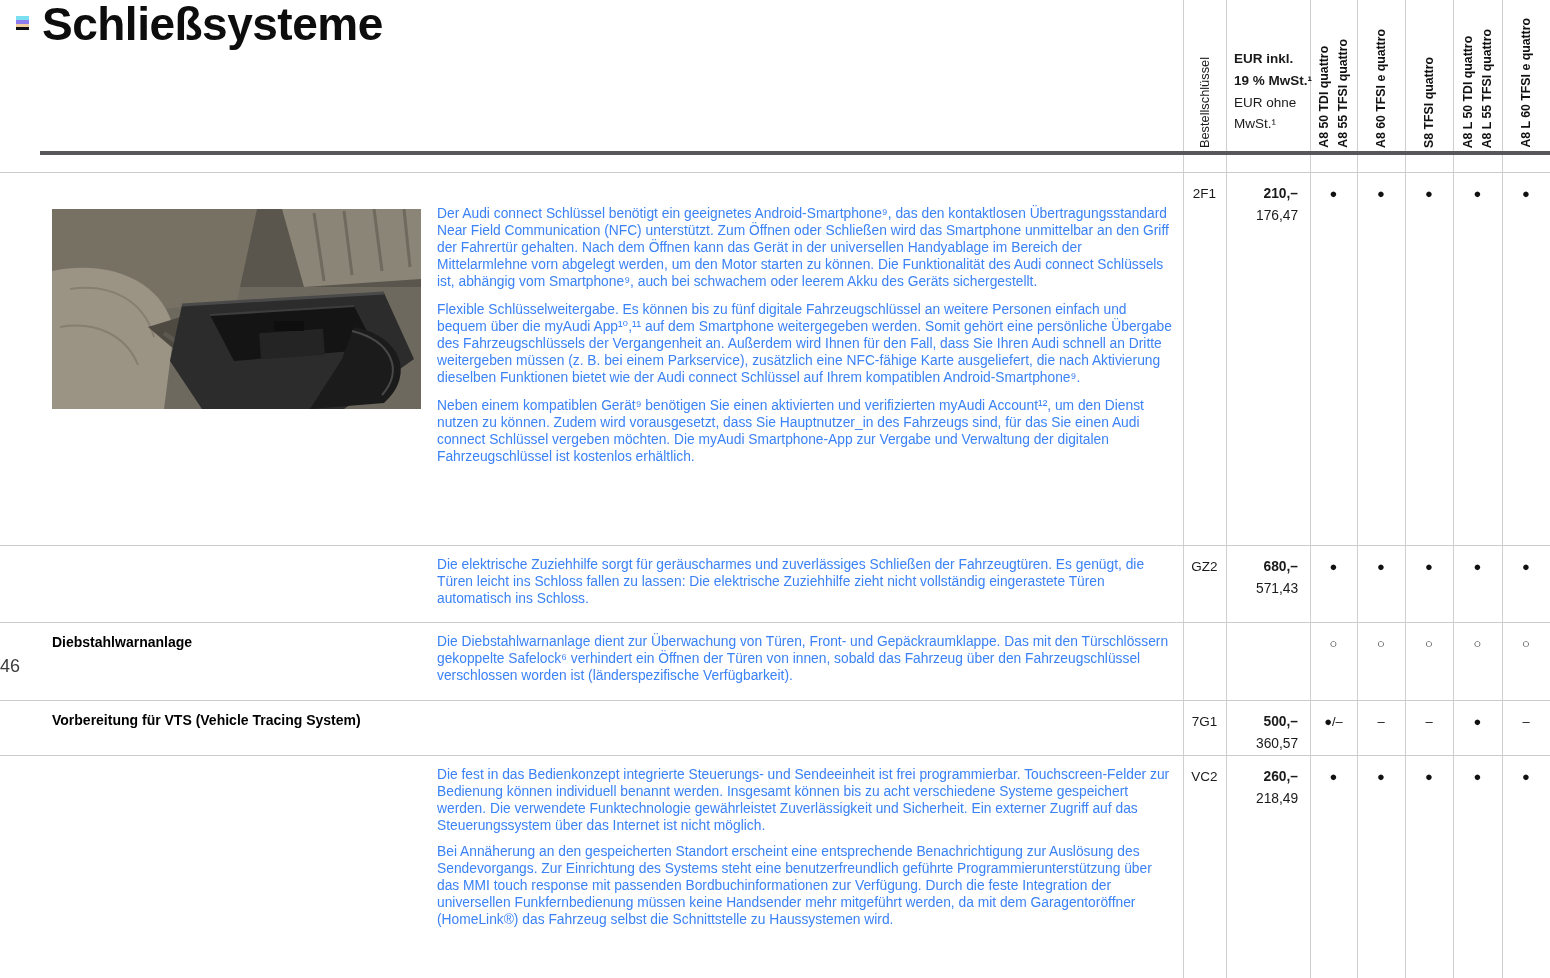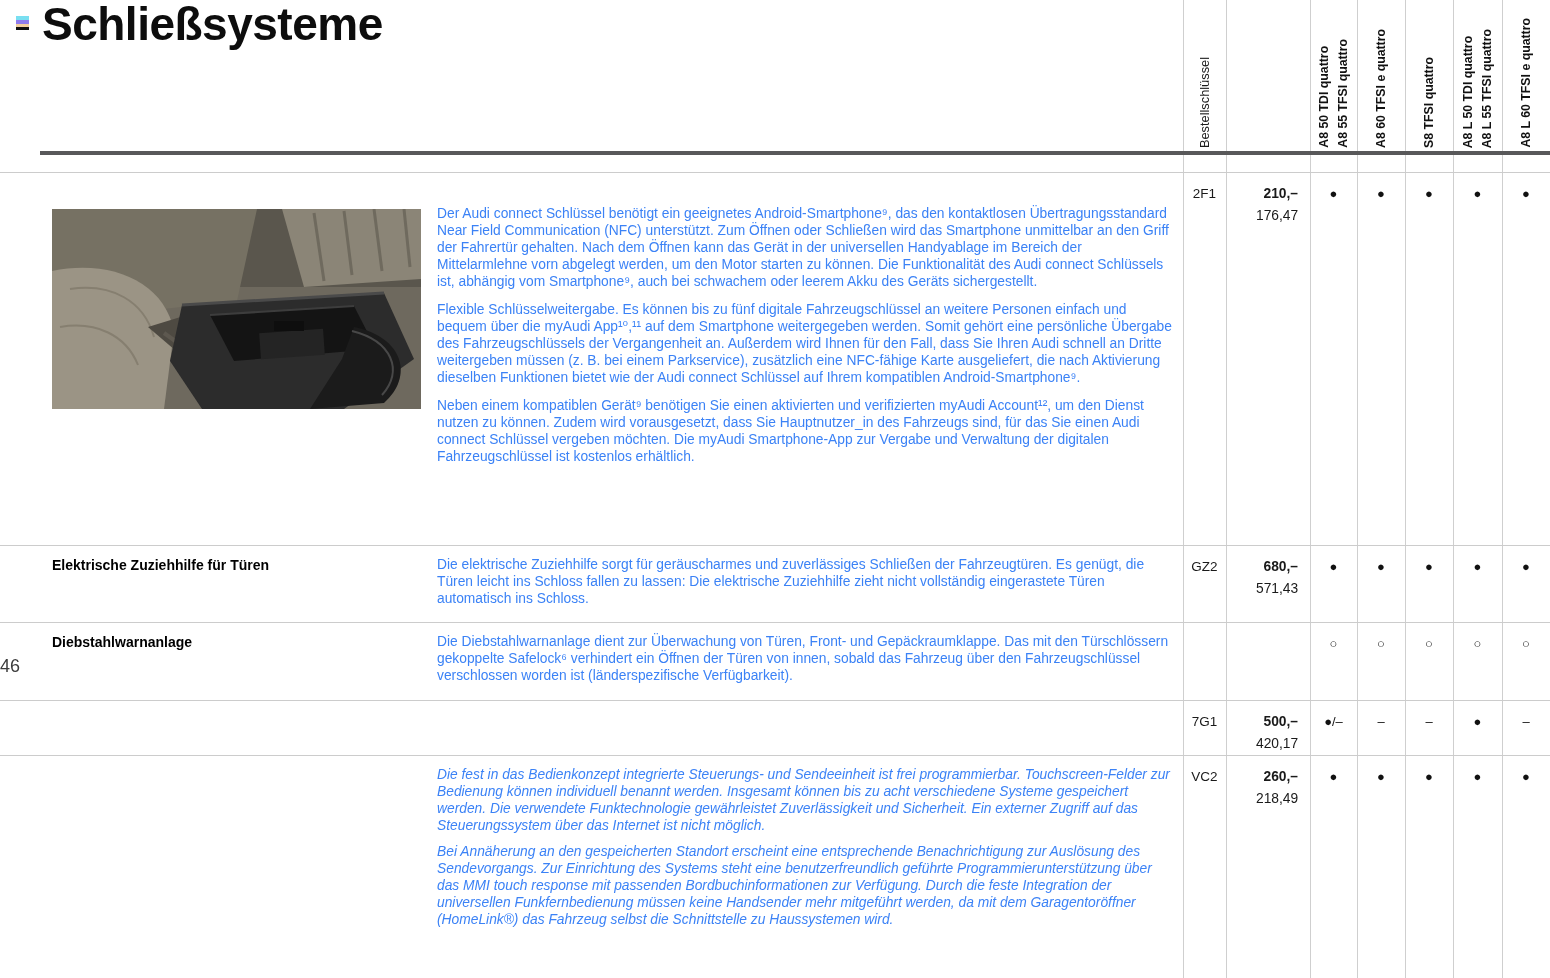--- a/index.html
+++ b/index.html
@@ -63,21 +63,21 @@
   .r3 { top:700px; height:55px; }
   .r4 { top:755px; height:223px; }
 
   .rtitle {
     position:absolute; left:52px; top:10px; width:370px;
     font-size:14px; font-weight:700; color:#000; line-height:19px;
   }
   .desc { position:absolute; left:437px; top:10px; width:738px; }
   .desc p { font-size:13.8px; line-height:17px; color:#3b82f6; margin-bottom:11px; }
   .r0 .desc { top:32px; }
-  .r4 .desc p { margin-bottom:9px;font-style:italic; }
+  .r4 .desc p { margin-bottom:9px; }
 
   .photo { position:absolute; left:52px; top:36px; width:369px; height:200px; overflow:hidden; }
 
   .code {
     position:absolute; left:1183px; top:10px; width:43px;
     text-align:center; font-size:13.5px; color:#1a1a1a; line-height:22.4px;
   }
   .price {
     position:absolute; left:1226px; top:10px; width:72px;
     text-align:right; font-size:13.8px; line-height:22.4px; color:#1a1a1a;padding-left:30px;
@@ -116,20 +116,26 @@
 
   <h1 class="title">Schließsysteme</h1>
   <div class="pageno">46</div>
 
   <div class="vcell codecol hc-code">
     <div class="vtext">
         <div>Bestellschlüssel</div>
       </div>
   </div>
 
+  <div class="price-head">
+    <div class="b">EUR inkl.</div>
+    <div class="b">19 % MwSt.¹</div>
+    <div>EUR ohne</div>
+    <div>MwSt.¹</div>
+  </div>
 
   <div class="vcell hc-m0">
     <div class="vtext">
       <div>A8 50 TDI quattro</div>
       <div>A8 55 TFSI quattro</div>
     </div>
   </div>
   <div class="vcell hc-m1">
     <div class="vtext">
         <div>A8 60 TFSI e quattro</div>
@@ -192,21 +198,20 @@
       <div class="net">176,47</div>
     </div>
     <div class="avail av0">●</div>
     <div class="avail av1">●</div>
     <div class="avail av2">●</div>
     <div class="avail av3">●</div>
     <div class="avail av4">●</div>
   </section>
 
   <section class="row r1">
-    <div class="rtitle">Elektrische Zuziehhilfe für Türen</div>
     <div class="desc">
       <p>Die elektrische Zuziehhilfe sorgt für geräuscharmes und zuverlässiges Schließen der Fahrzeugtüren. Es genügt, die Türen leicht ins Schloss fallen zu lassen: Die elektrische Zuziehhilfe zieht nicht vollständig eingerastete Türen automatisch ins Schloss.</p>
     </div>
     <div class="code">GZ2</div>
     <div class="price">
       <div class="gross">680,–</div>
       <div class="net">571,43</div>
     </div>
     <div class="avail av0">●</div>
     <div class="avail av1">●</div>
@@ -226,24 +231,25 @@
       <div class="net"></div>
     </div>
     <div class="avail av0">○</div>
     <div class="avail av1">○</div>
     <div class="avail av2">○</div>
     <div class="avail av3">○</div>
     <div class="avail av4">○</div>
   </section>
 
   <section class="row r3">
+    <div class="rtitle" style="width:700px;">Vorbereitung für VTS (Vehicle Tracing System)</div>
     <div class="code">7G1</div>
     <div class="price">
       <div class="gross">500,–</div>
-      <div class="net">420,17</div>
+      <div class="net">360,57</div>
     </div>
     <div class="avail av0">●/–</div>
     <div class="avail av1">–</div>
     <div class="avail av2">–</div>
     <div class="avail av3">●</div>
     <div class="avail av4">–</div>
   </section>
 
   <section class="row r4">
     <div class="desc">

